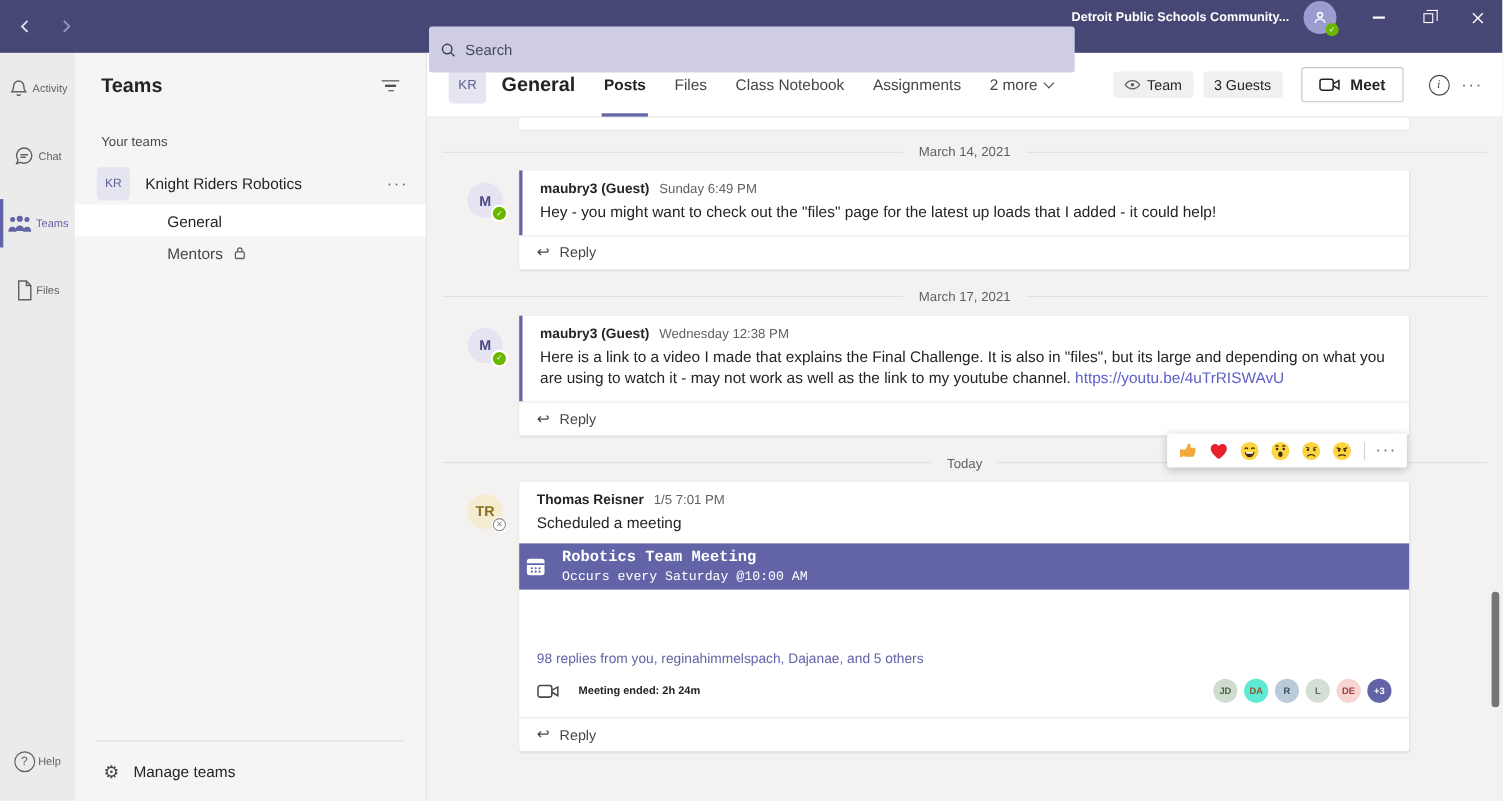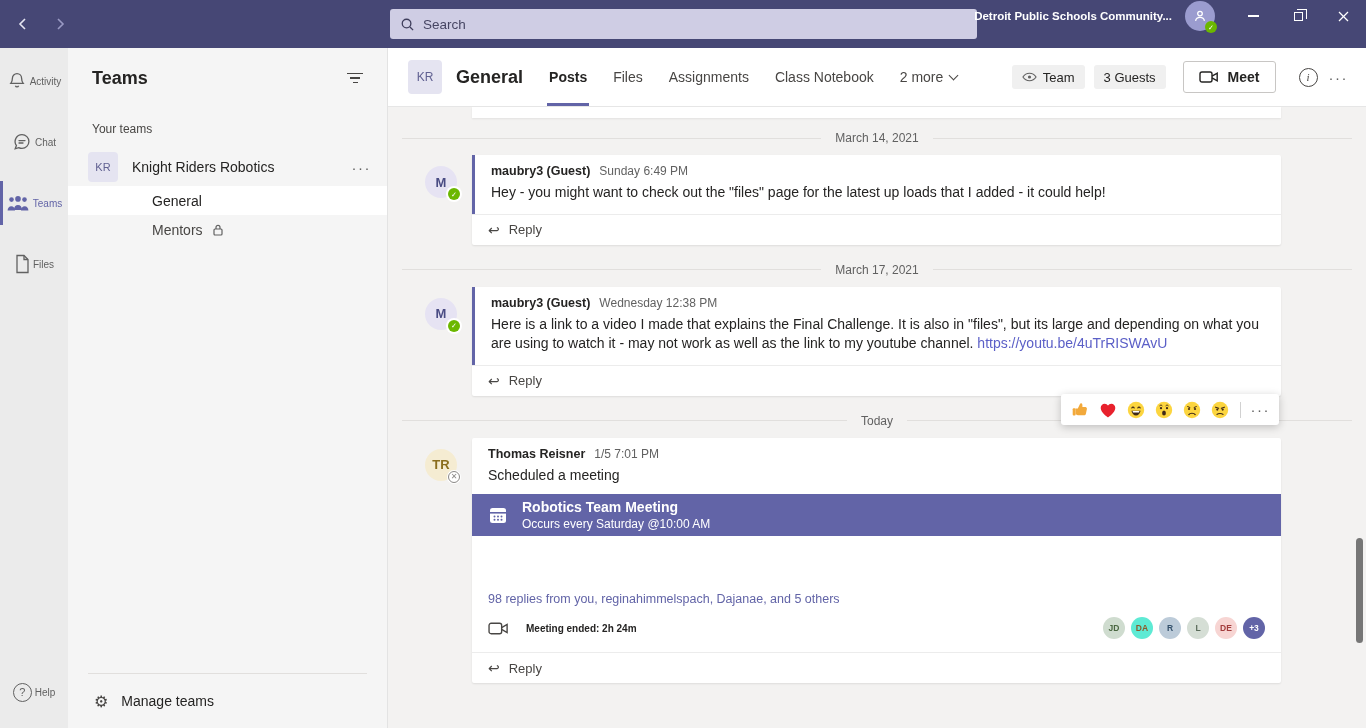--- a/index.html
+++ b/index.html
@@ -4,21 +4,21 @@
 <style>
   * { box-sizing: border-box; margin: 0; padding: 0; }
   html,body { width:1366px; height:728px; }
   body { font-family:"Liberation Sans","DejaVu Sans",sans-serif; background:#f3f2f1; overflow:hidden; }
   .app { position:relative; width:1366px; height:728px; overflow:hidden; background:#f3f2f1; }
 
   
   .titlebar { position:absolute; top:0; left:0; width:1366px; height:48px; background:#464775; z-index:30; }
   .nav-arrows { position:absolute; left:10px; top:0; height:48px; display:flex; align-items:center; gap:14px; }
   .nav-btn { width:24px; height:28px; display:flex; align-items:center; justify-content:center; cursor:pointer; }
-  .searchbox { position:absolute; left:390px; top:9px; width:587px; height:30px; background:#cfcde4; border-radius:3px; display:flex; align-items:center; padding:0 10px; gap:8px; }
+  .searchbox { position:absolute; left:390px; top:24px; width:587px; height:42px; background:#cfcde4; border-radius:3px; display:flex; align-items:center; padding:0 10px; gap:8px; }
   .searchbox input { border:none; outline:none; background:transparent; font-size:13.5px; color:#2f2e49; width:100%; font-family:inherit; }
   .searchbox input::placeholder { color:#3f3e5c; opacity:.95; }
   .tb-right { position:absolute; right:0; top:0; height:32px; display:flex; align-items:center; }
   .org-name { color:#ffffff; font-size:11.5px; font-weight:bold; margin-right:13px; max-width:210px; white-space:nowrap; }
   .tb-avatar { position:relative; width:30px; height:30px; border-radius:50%; background:#9b9ccf; display:flex; align-items:center; justify-content:center; margin-right:16px; cursor:pointer; }
   .presence { position:absolute; right:-2px; bottom:-2px; width:12px; height:12px; border-radius:50%; background:#6bb700; display:flex; align-items:center; justify-content:center; color:#fff; font-size:7px; line-height:1; }
   .win-btn { width:45px; height:48px; display:flex; align-items:center; justify-content:center; cursor:pointer; }
   .min-bar { width:11px; height:1.4px; background:#fff; }
   .restore { width:9px; height:9px; border:1.2px solid #fff; position:relative; background:transparent; }
   .restore::before { content:""; position:absolute; top:-4px; left:2px; width:9px; height:9px; border:1.2px solid #fff; border-left:none; border-bottom:none; }
@@ -80,21 +80,21 @@
   .msg-body { font-size:14px; color:#252423; margin-top:5px; line-height:19.5px; }
   .msg-body a { color:#5b5fc7; text-decoration:none; }
   .reply-row { border-top:1px solid #ececec; padding:7px 16px; font-size:13px; color:#484644; display:flex; align-items:center; gap:9px; cursor:pointer; }
   .reply-arrow { font-size:14px; color:#484644; font-family:"DejaVu Sans",sans-serif; }
   .avatar { position:absolute; left:-47px; top:11px; width:32px; height:32px; border-radius:50%; display:flex; align-items:center; justify-content:center; font-size:13px; font-weight:bold; }
   .avatar.lav { background:#e6e3f3; color:#494b83; }
   .avatar.cream { background:#f5ecd2; color:#8a6d1d; }
   .badge { position:absolute; right:-3px; bottom:-2px; width:12px; height:12px; border-radius:50%; box-shadow:0 0 0 2px #fff; display:flex; align-items:center; justify-content:center; font-size:7px; line-height:1; }
   .badge.green { background:#6bb700; color:#fff; }
   .badge.off { background:#fff; border:1px solid #8a8886; color:#8a8886; font-size:8px; box-shadow:0 0 0 1px #fff; }
-  .meeting-banner { margin-top:9px; height:42px; background:#6264a7; display:flex; align-items:center; padding:0 15px; gap:13px; cursor:pointer; }
+  .meeting-banner { margin-top:9px; height:42px; background:#6264a7; display:flex; align-items:center; padding:0 4px; gap:13px; cursor:pointer;font-family:Liberation Mono, monospace; }
   .mb-text { display:flex; flex-direction:column; gap:2px; }
   .mb-title { color:#fff; font-size:14px; font-weight:bold; }
   .mb-sub { color:#fff; font-size:12px; }
   .replies-link { padding:11px 16px 0; font-size:12.5px; color:#6264a7; cursor:pointer;margin-top:45px; }
   .ended-row { padding:11px 16px 13px; display:flex; align-items:center; }
   .ended-text { font-size:10px; font-weight:bold; color:#252423; margin-left:17px; }
   .pavatars { margin-left:auto; display:flex; gap:6px; }
   .pa { width:22px; height:22px; border-radius:50%; font-size:8.5px; font-weight:bold; display:flex; align-items:center; justify-content:center; cursor:pointer; }
   .pa0{background:#cfdccf;color:#4a6741;} .pa1{background:#5eead4;color:#8c5a2b;text-align:center;}
   .pa2{background:#bccbd9;color:#33506b;} .pa3{background:#d5ded5;color:#5a6b5a;}
@@ -254,24 +254,24 @@
       <span class="ch-avatar">KR</span>
       <span class="ch-name">General</span>
       <div class="tabs">
         <div class="tab active">
             <span>Posts</span>
           </div>
         <div class="tab">
             <span>Files</span>
           </div>
         <div class="tab">
+            <span>Class Notebook</span>
+          </div>
+        <div class="tab">
             <span>Assignments</span>
-          </div>
-        <div class="tab">
-            <span>Class Notebook</span>
           </div>
         <div class="tab">
             <span>2 more</span>
             <span class="chev"></span>
           </div>
       </div>
       <div class="hdr-right">
         <div class="pill">
           <span style="display:flex;">
             <svg width="15" height="10" viewBox="0 0 16 10">

